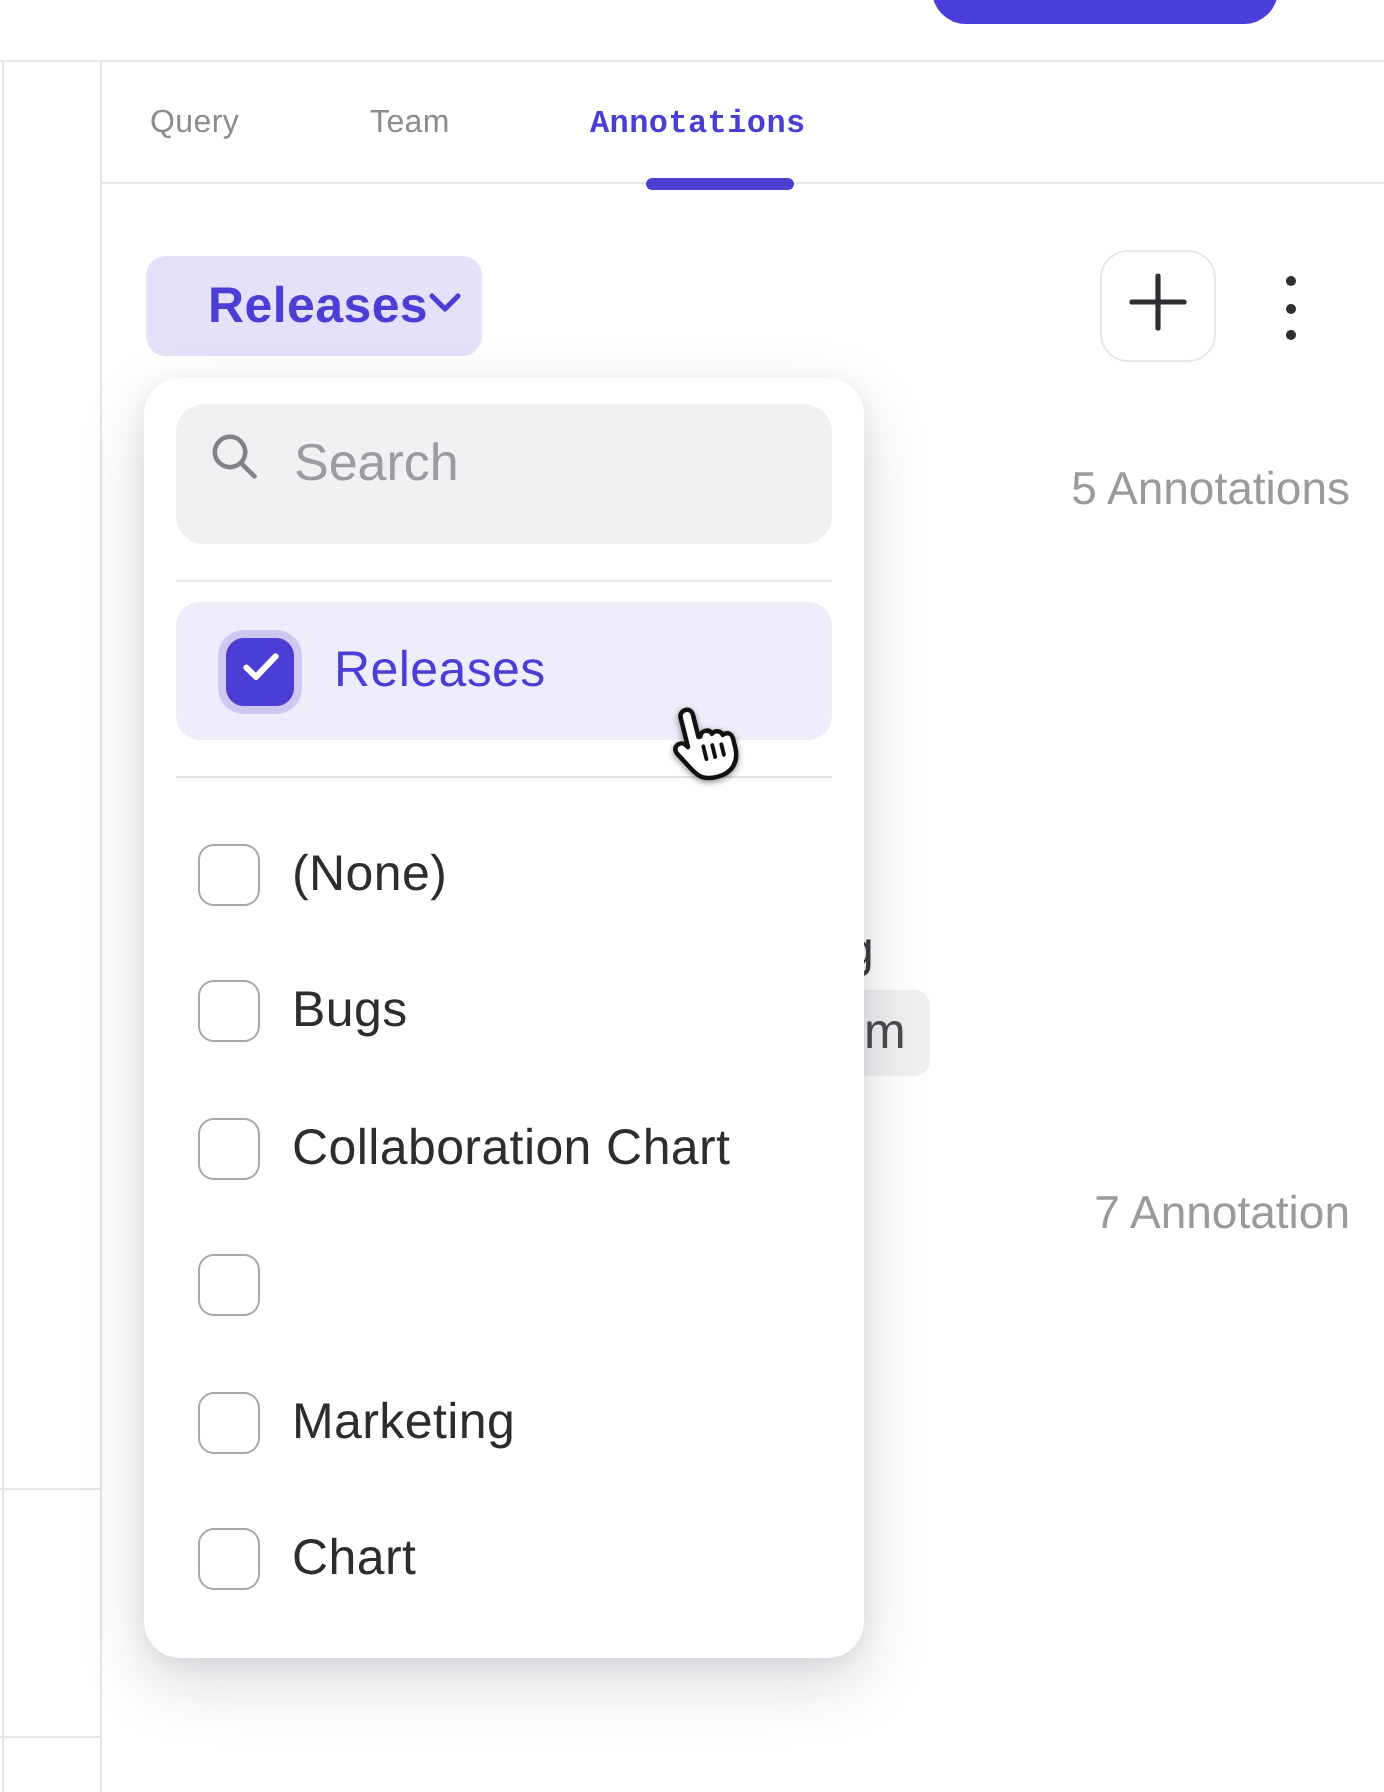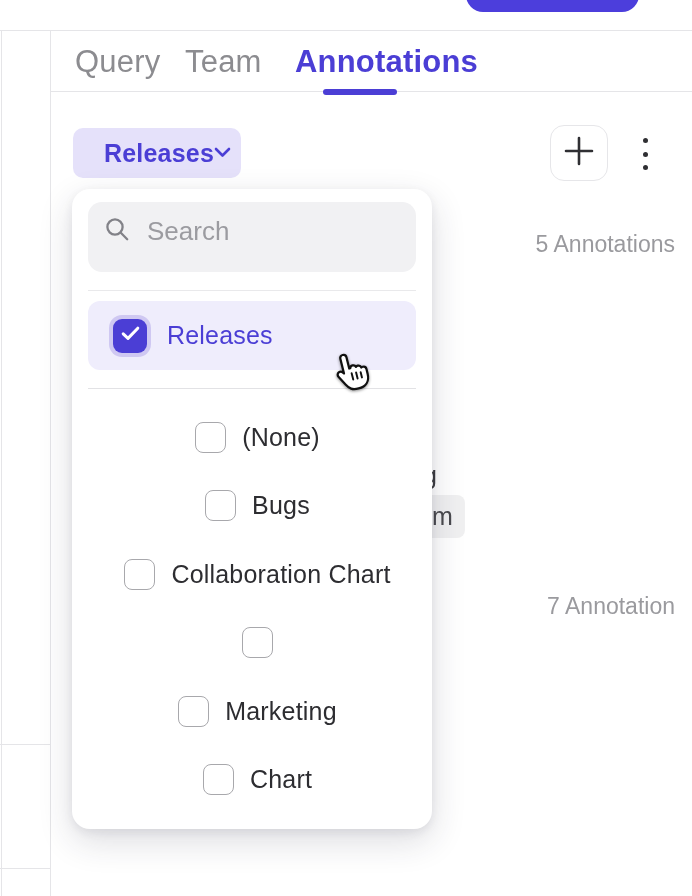--- a/index.html
+++ b/index.html
@@ -27,24 +27,24 @@
   .primary-pill{position:absolute;left:466px;top:-22px;width:173px;height:34px;border-radius:17px;background:var(--accent-strong);}
 
   
   .left-edge{position:absolute;left:1px;top:31px;bottom:0;width:1px;background:var(--border);}
   .rail-vline{position:absolute;left:50px;top:31px;bottom:0;width:1px;background:var(--border);}
   .rail-hline1{position:absolute;left:0;top:744px;width:50px;height:1px;background:var(--border);}
   .rail-hline2{position:absolute;left:0;top:868px;width:50px;height:1px;background:var(--border);}
 
   
   .tabbar{position:absolute;left:51px;top:31px;right:0;height:61px;border-bottom:1px solid var(--border);background:#fff;}
-  .tab{position:absolute;top:0;height:61px;display:flex;align-items:center;font-size:31px;font-weight:500;color:var(--text-gray);letter-spacing:.2px;cursor:default;}
+  .tab{position:absolute;top:0;height:61px;display:flex;align-items:center;font-size:16px;font-weight:500;color:var(--text-gray);letter-spacing:.2px;cursor:default;}
   .tab-query{left:24px;}
   .tab-chart{left:134px;}
-  .tab-annotations{left:244px;color:var(--accent);font-weight:600;}
+  .tab-annotations{left:244px;color:var(--accent);font-weight:600;font-family:Liberation Mono, monospace;}
   .tab-underline{position:absolute;left:272px;top:58px;width:74px;height:6px;border-radius:3px;background:var(--accent);}
 
   
   .filter-button{position:absolute;left:73px;top:128px;width:168px;height:50px;border-radius:10px;background:var(--pill-bg);display:flex;align-items:center;justify-content:space-between;padding:0 20px 0 31px;z-index:2;}
   .filter-label{font-size:25px;font-weight:600;color:var(--accent);letter-spacing:.2px;}
   .add-button{position:absolute;left:550px;top:125px;width:58px;height:56px;border-radius:14px;border:1px solid #E6E6E9;background:#fff;display:flex;align-items:center;justify-content:center;z-index:2;}
   .kebab{position:absolute;left:637px;top:138px;width:16px;height:32px;display:flex;flex-direction:column;align-items:center;justify-content:space-between;z-index:2;}
   .kebab .dot{width:5px;height:5px;border-radius:50%;background:#2F2F33;}
 
   
@@ -63,21 +63,21 @@
   .search-input::placeholder{color:#9B9BA0;opacity:1;}
   .divider{position:absolute;left:16px;width:328px;height:1px;background:var(--divider);}
   .divider-1{top:101px;}
   .divider-2{top:199px;background:#E2E2E5;}
 
   .selected-row{position:absolute;left:16px;top:112px;width:328px;height:69px;border-radius:12px;background:var(--row-highlight);display:flex;align-items:center;}
   .checkbox-checked{width:34px;height:34px;margin-left:25px;border-radius:9px;background:var(--accent);box-shadow:0 0 0 4px var(--ring);display:flex;align-items:center;justify-content:center;}
   .selected-label{margin-left:20px;font-size:25px;font-weight:500;color:var(--accent);letter-spacing:.2px;}
 
   .option-list{position:absolute;left:16px;top:214px;width:328px;}
-  .option-row{height:68.5px;display:flex;align-items:center;justify-content:center;}
+  .option-row{height:68.5px;display:flex;align-items:center;}
   .checkbox{width:31px;height:31px;margin-left:11px;border-radius:8px;border:1.5px solid var(--checkbox-border);background:#fff;}
   .option-label{margin-left:16px;font-size:25px;color:var(--text-dark);letter-spacing:.2px;}
 
   
   .cursor{position:absolute;left:329px;top:350px;z-index:10;filter:drop-shadow(0 1.5px 1.5px rgba(0,0,0,.45));}
 </style>
 </head>
 <body>
 
 <div class="screen">

